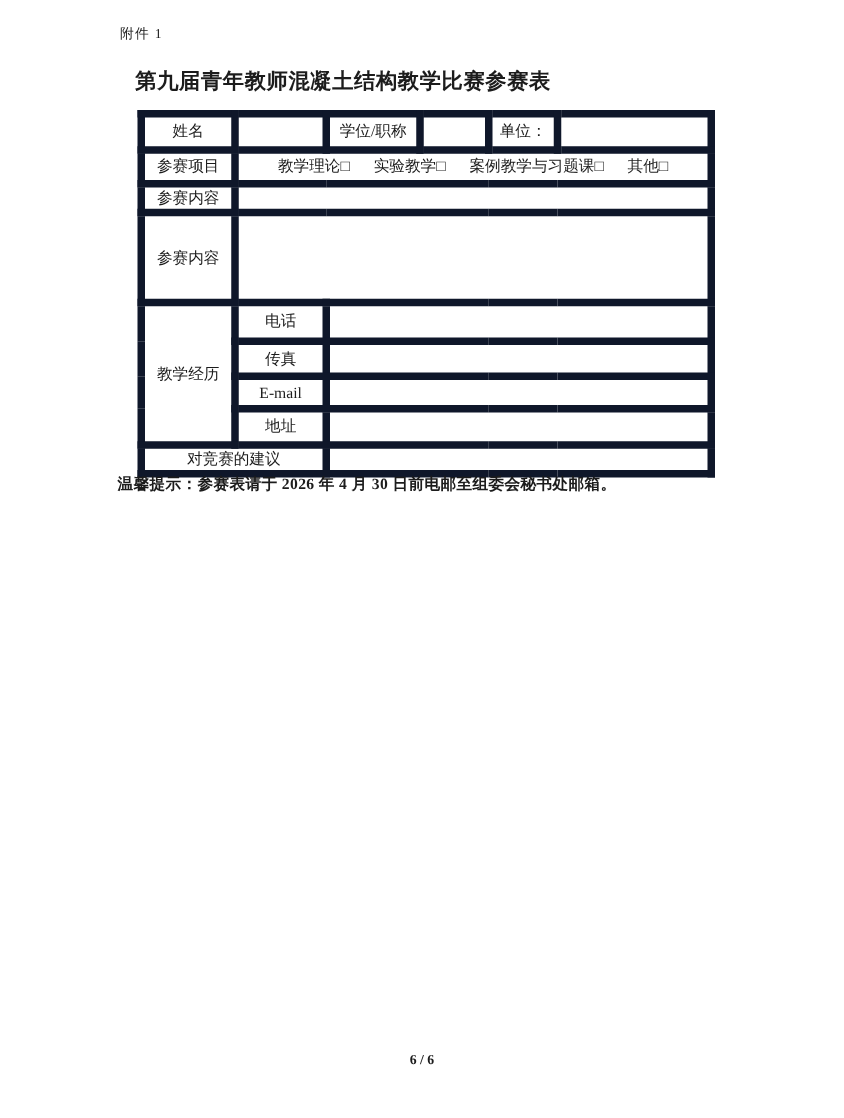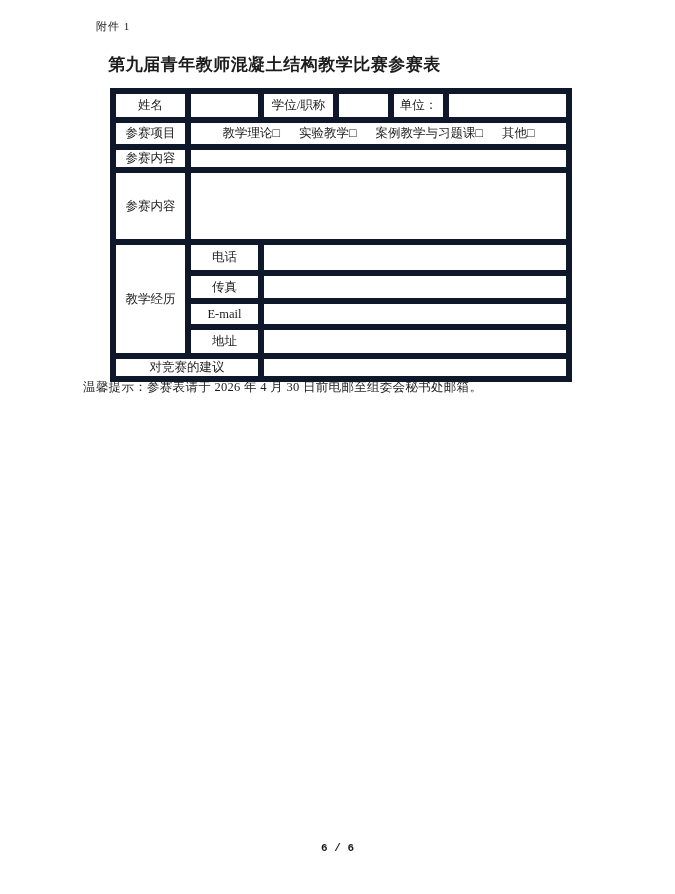--- a/index.html
+++ b/index.html
@@ -40,27 +40,27 @@
   tr.r7{height:26px;}
   tr.r8{height:29px;}
   tr.r9{height:22px;}
   .options-cell{padding:0 10px;}
   .options-wrap{
     display:flex;flex-direction:row;align-items:center;
     justify-content:center;gap:19px;
   }
   .option-item{white-space:nowrap;}
   .note{
-    position:absolute;left:83px;top:379px;
-    font-size:12.5px;font-weight:normal;letter-spacing:0.3px;
+    position:absolute;left:94px;top:379px;
+    font-size:12.5px;font-weight:bold;letter-spacing:0.3px;
   }
   .page-number{
     position:absolute;left:0;top:842px;width:675px;
     text-align:center;font-size:11px;font-weight:bold;
-    font-family:Liberation Mono, monospace;
+    font-family:Liberation Serif, serif;
   }
 </style>
 </head>
 <body>
 
 <div class="attachment">附件 1</div>
 
 <div class="doc-title">第九届青年教师混凝土结构教学比赛参赛表</div>
 
 <table class="form">

